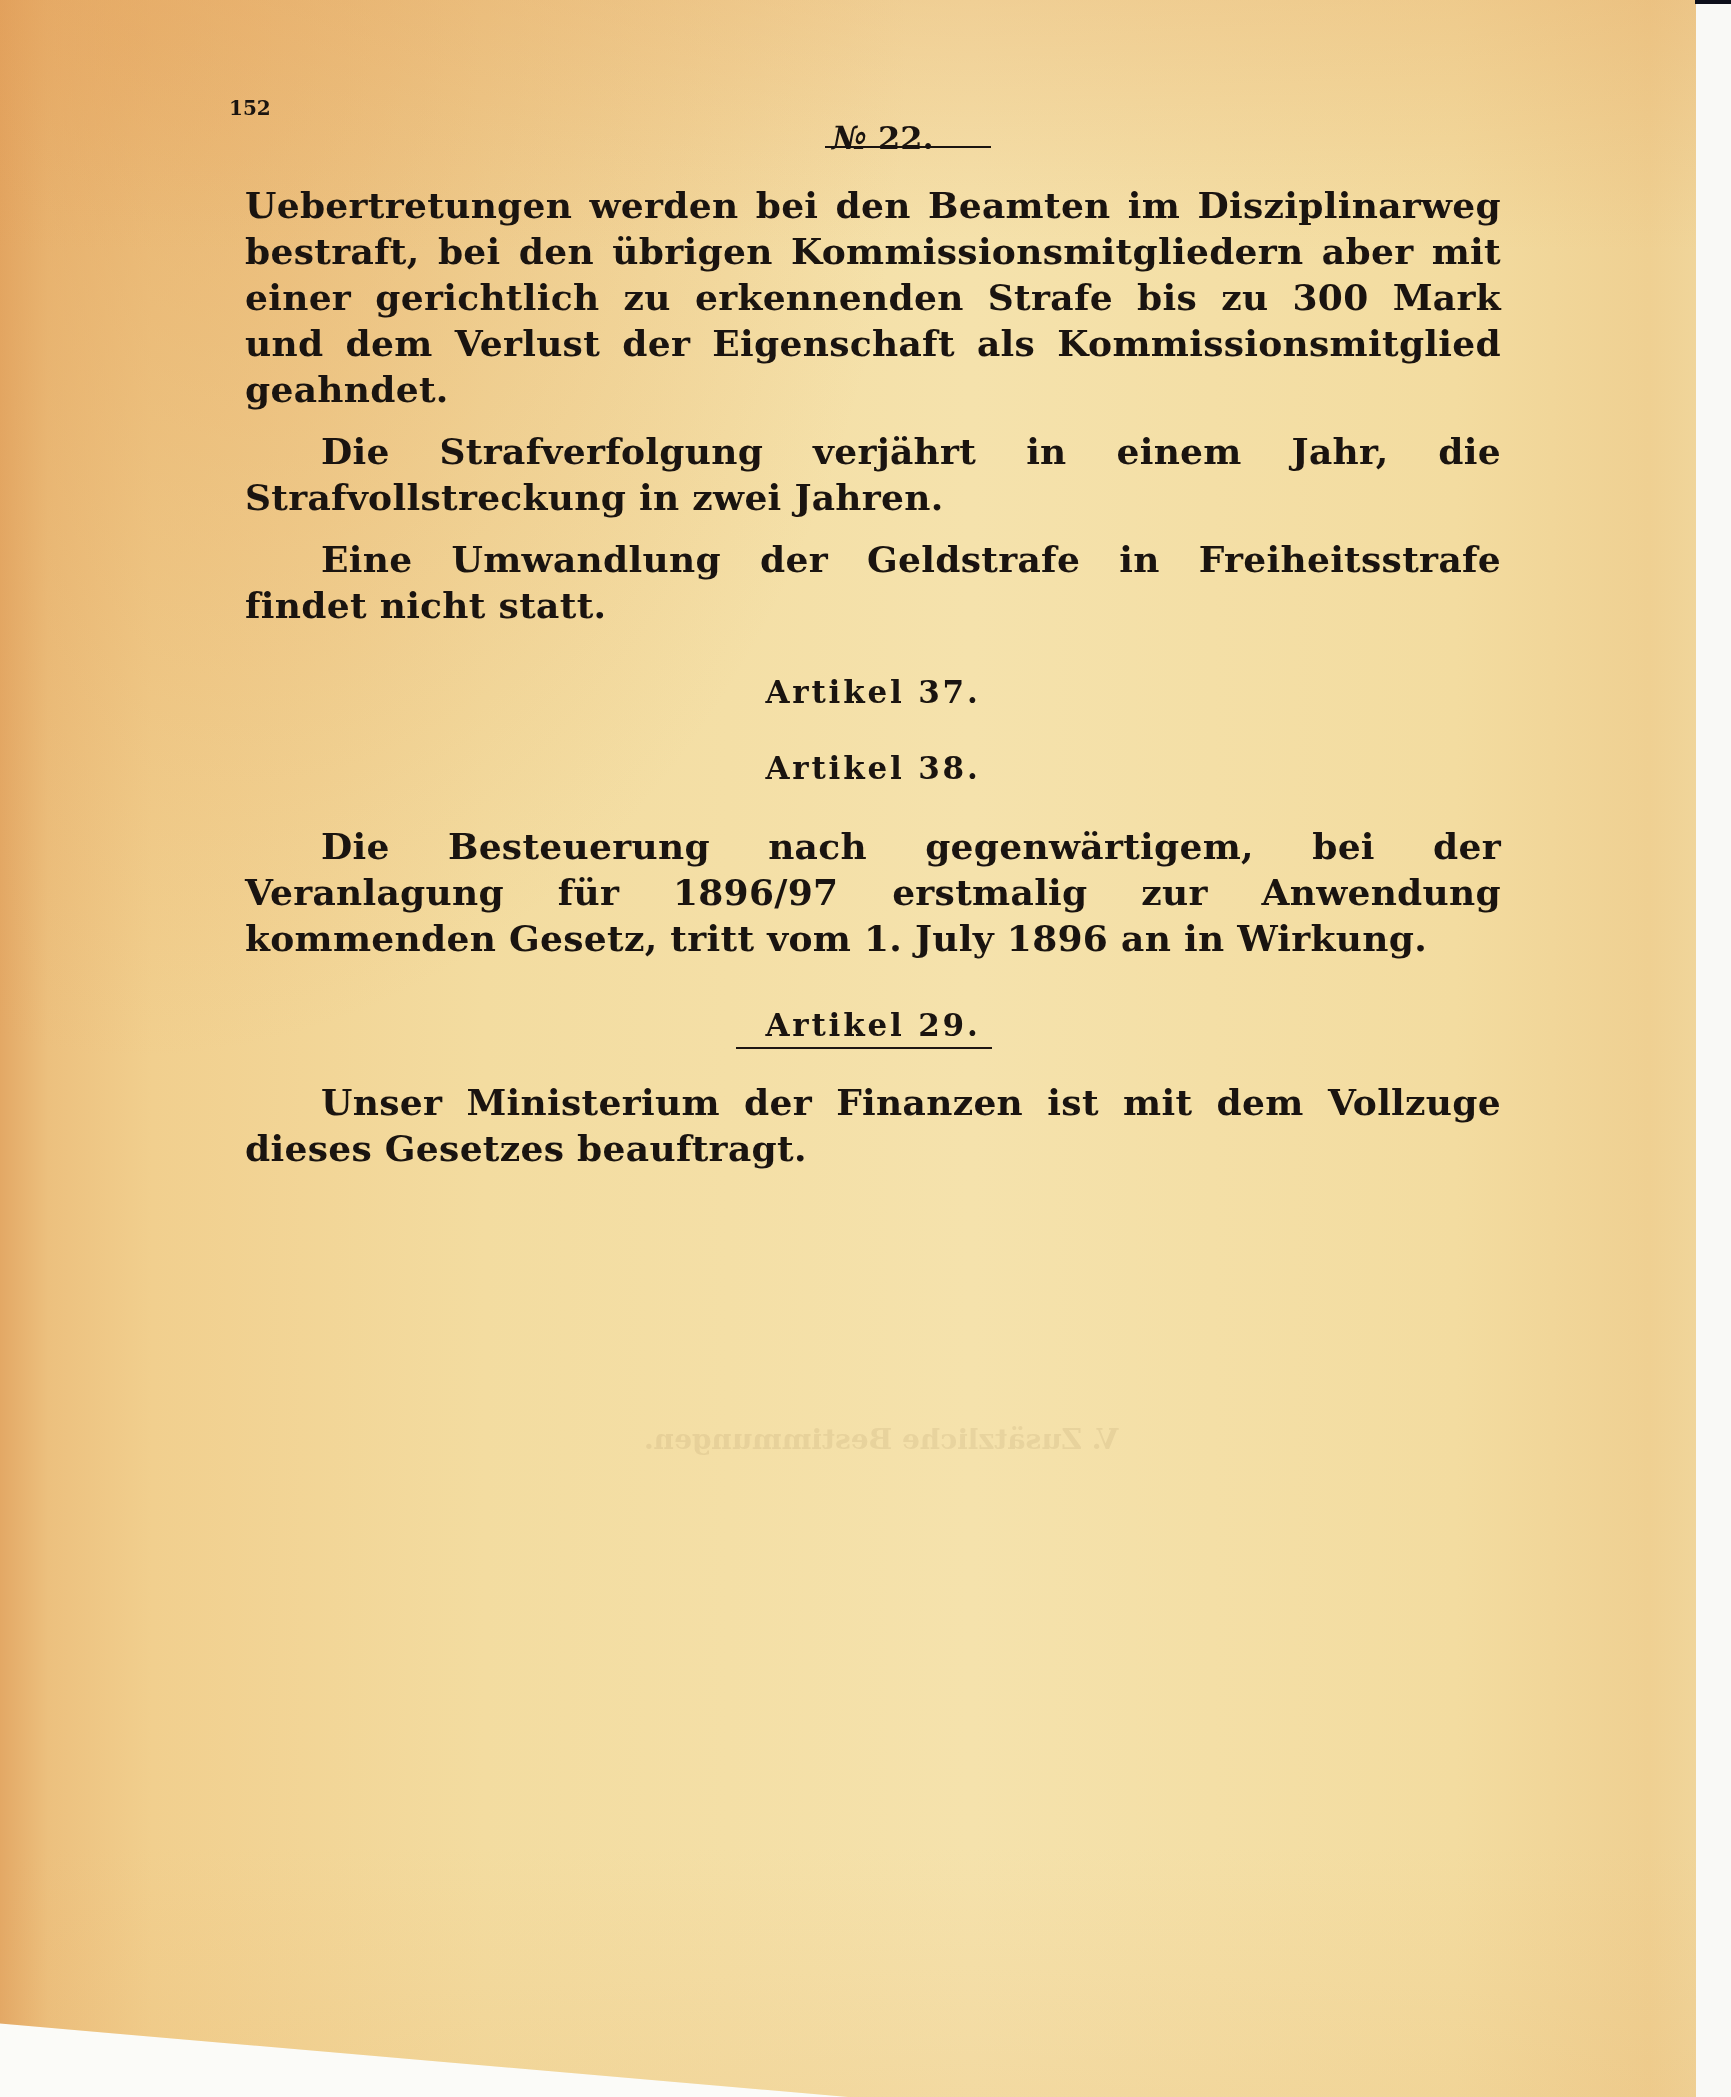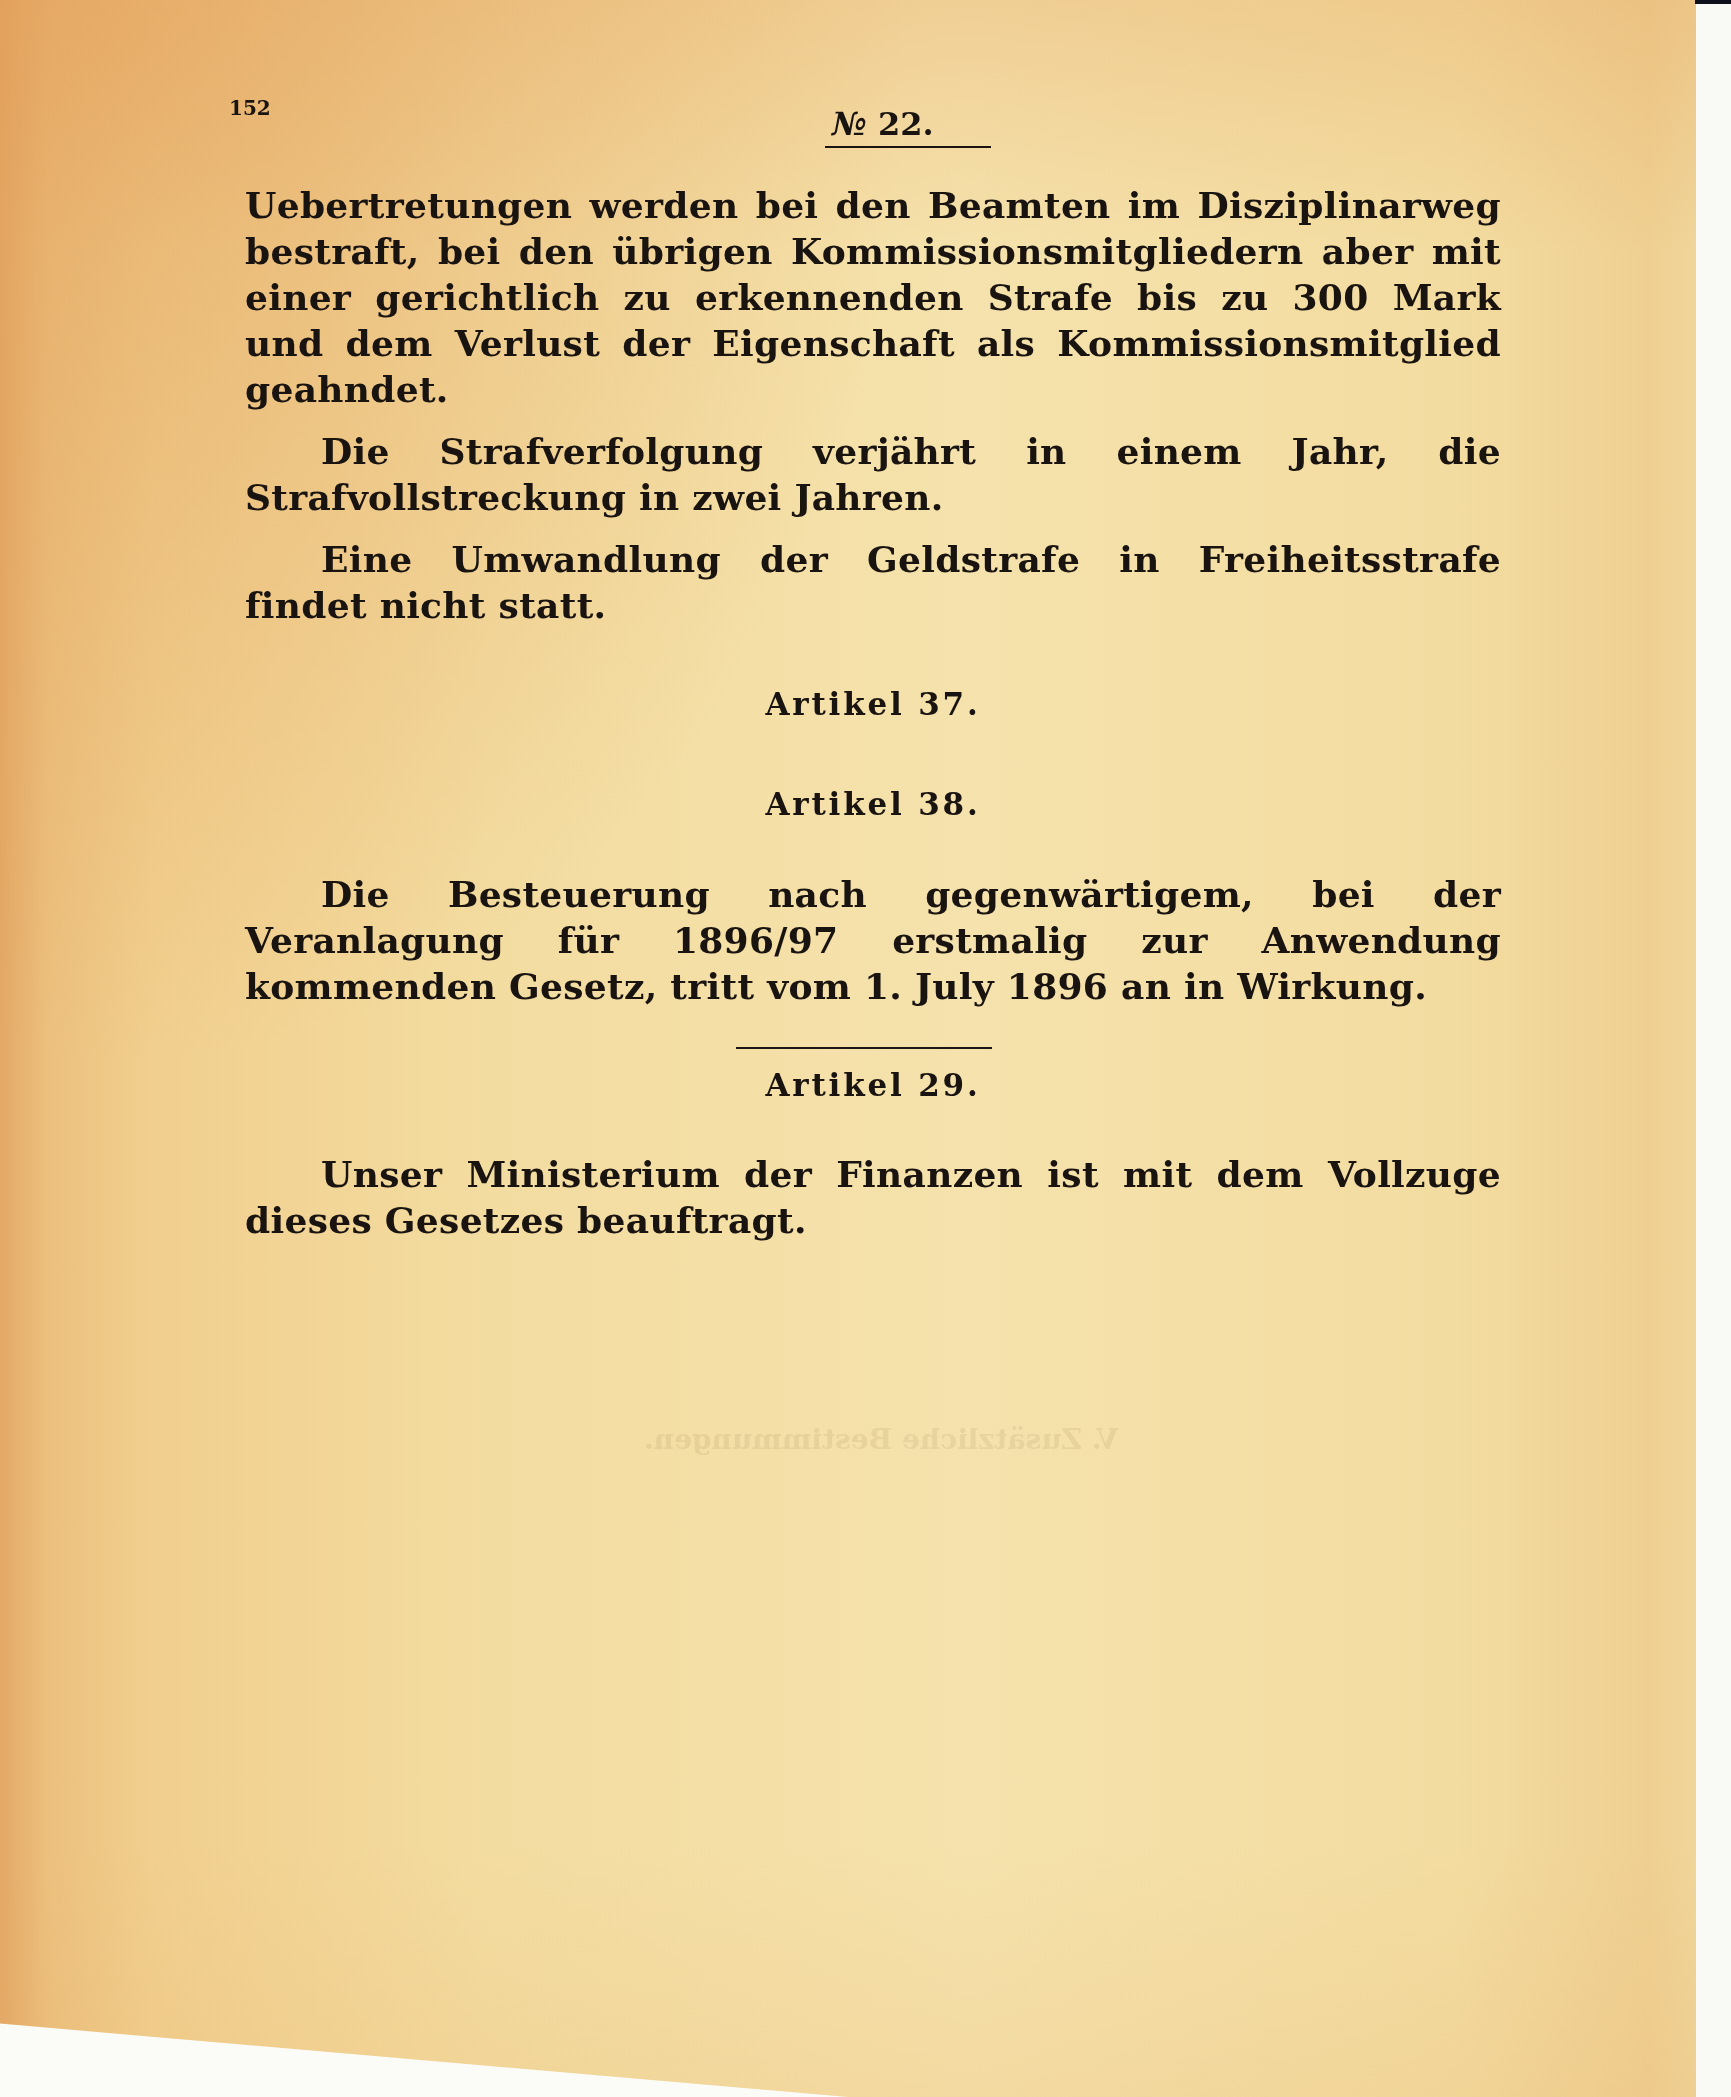--- a/index.html
+++ b/index.html
@@ -18,33 +18,33 @@
   }
   .paper::after {
     content: ""; position: absolute; inset: 0;
     background: linear-gradient(180deg, rgba(225,150,80,0.25) 0%, rgba(240,200,130,0) 12%, rgba(0,0,0,0) 88%, rgba(230,170,100,0.15) 100%);
   }
   .topbar { position: absolute; left: 1695px; top: 0; width: 37px; height: 3.5px; background: #0d0f1a; }
   .rightstrip { position: absolute; left: 1696px; top: 3.5px; width: 36px; height: 2094px; background: #f9f9f6; }
 
   .header { position: absolute; top: 96px; left: 229px; width: 1288px; height: 55px; }
   .page-number { position: absolute; left: 0; top: 0; font-size: 20px; font-weight: bold; }
-  .issue-number { position: absolute; left: 603px; top: 9px; font-size: 32px; font-weight: bold; }
+  .issue-number { position: absolute; left: 603px; top: 23px; font-size: 32px; font-weight: bold; }
   .issue-number .no { font-style: italic; }
   .header-rule { position: absolute; left: 596px; top: 50px; width: 166px; height: 2.1px; background: #1a1410; }
 
   .body { position: absolute; left: 229px; top: 166px; width: 1288px; }
   .para {
     font-size: 36px; font-weight: bold; line-height: 46px; margin: 16px;
     text-align: justify; text-align-last: left; letter-spacing: 0.3px;
   }
   .indent { text-indent: 76px; }
   .article-head {
     font-size: 31px; font-weight: bold; text-align: center; letter-spacing: 2.8px;
-    margin: 12px; line-height: 46px;
+    margin: 0; line-height: 46px;
   }
   .gap-s { height: 15.2px; }
   .gap-m { height: 25px; }
   .separator { position: absolute; left: 736px; top: 1047px; width: 256px; height: 2.1px; background: #1e1612; }
 
   .bleed {
     position: absolute; color: rgba(120,90,50,0.10); font-weight: bold; font-size: 28px;
     white-space: nowrap; transform: scaleX(-1); pointer-events: none;
   }
 </style>

